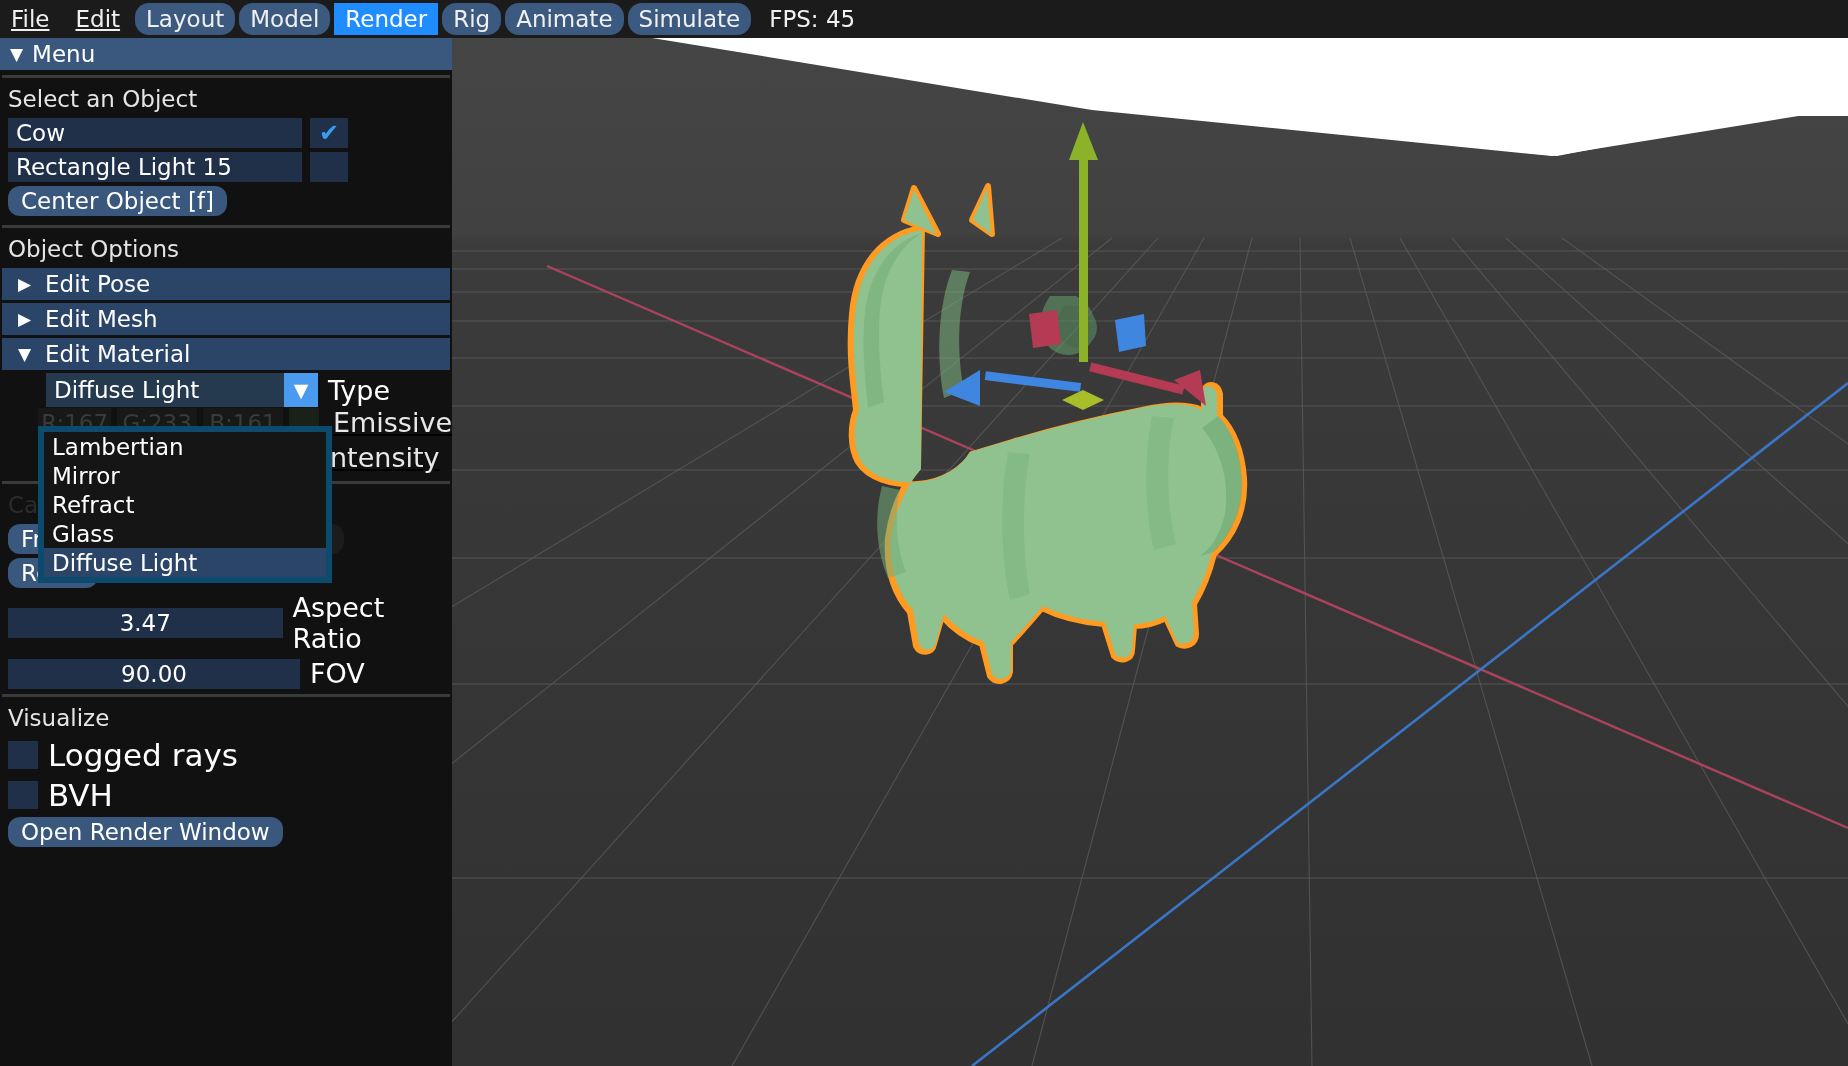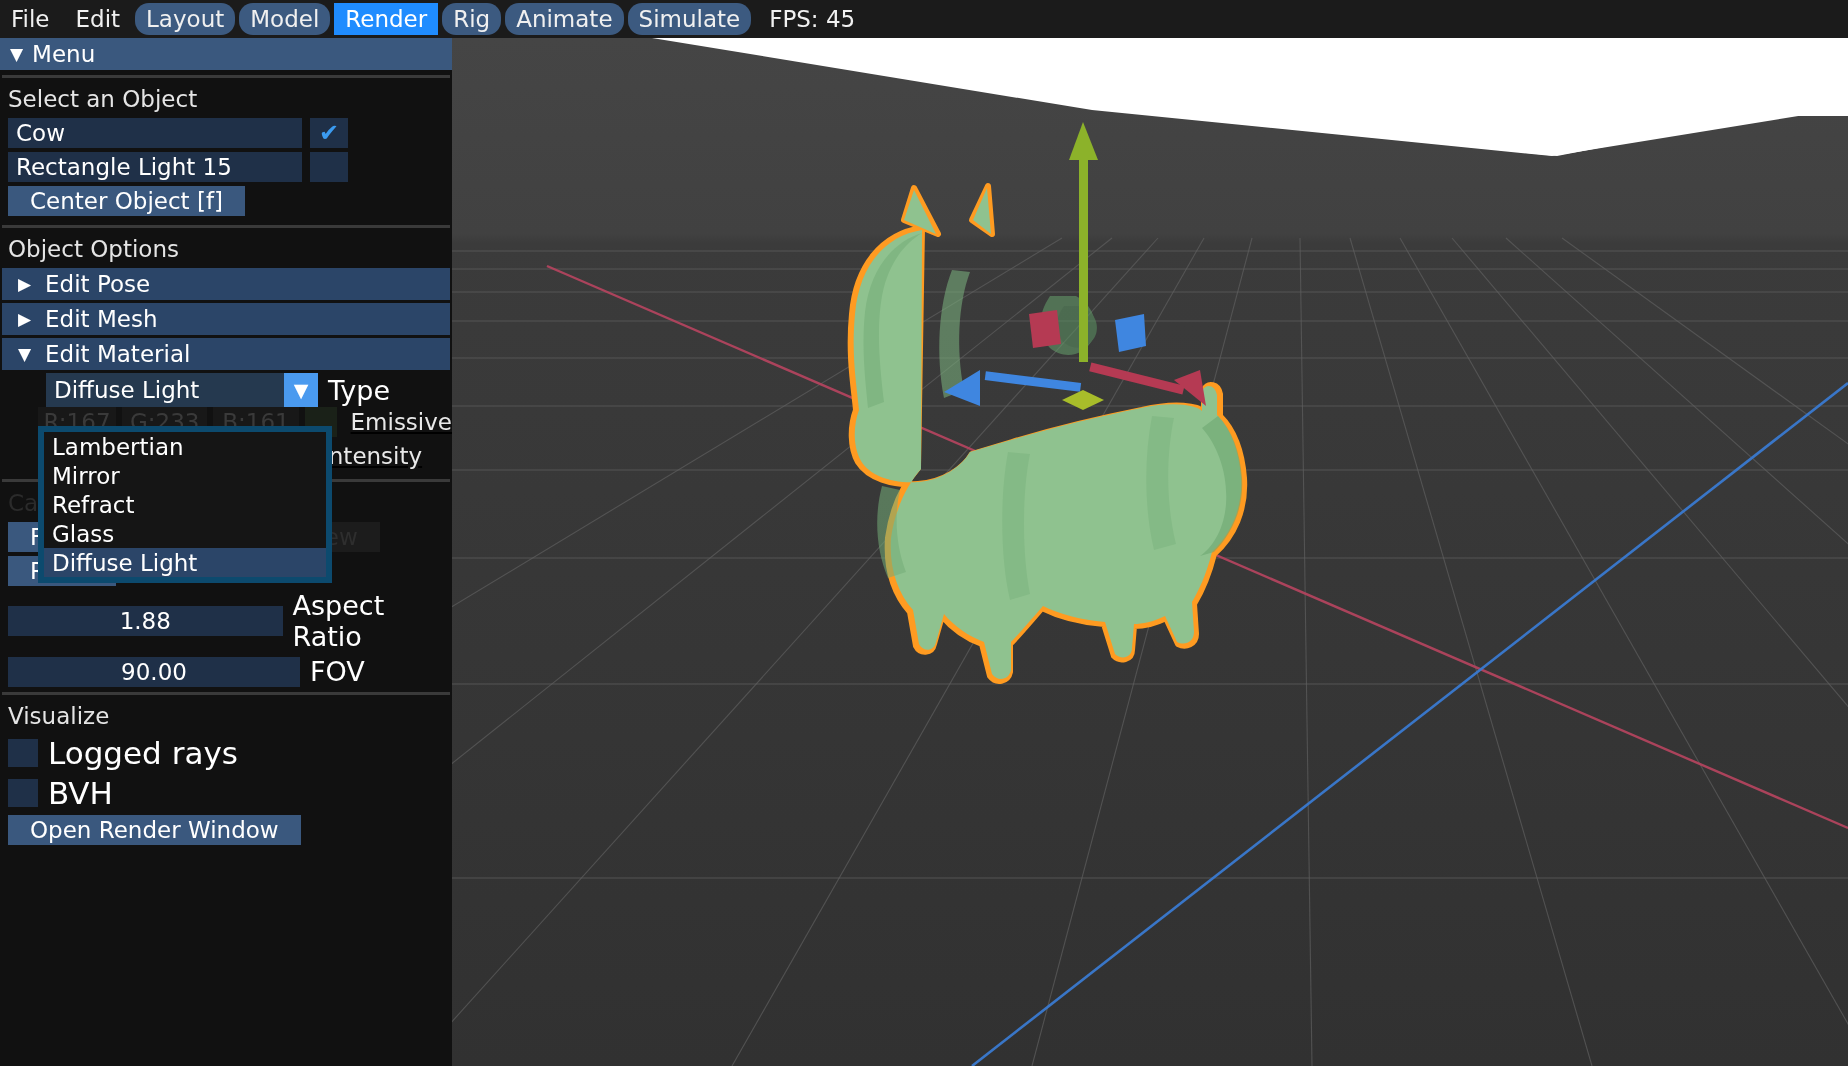--- a/index.html
+++ b/index.html
@@ -2,44 +2,44 @@
 <html><head>
 <meta charset="utf-8">
 <style>
   html,body{margin:0;padding:0;background:#101010;}
   body{width:1848px;height:1066px;overflow:hidden;font-family:"DejaVu Sans","Liberation Sans",sans-serif;}
   #app{position:relative;width:1848px;height:1066px;background:#111111;}
 
   
   #menubar{position:absolute;left:0;top:0;width:1848px;height:38px;background:#1b1b1b;display:flex;align-items:stretch;}
   .mb{display:flex;align-items:center;padding:0 11px;margin:3px 4px 3px 0;font-size:23px;color:#f0f0f0;line-height:1;white-space:nowrap;}
-  .mb.plain{background:transparent;}
+  .mb.plain{background:transparent;text-decoration:underline;}
   .mb.sel{background:#3c5a80;border-radius:14px;}
   .mb.active{background:#1f8cff;color:#ffffff;}
   .mb.fps{background:transparent;padding-left:14px;}
 
   
   #panel{position:absolute;left:0;top:38px;width:452px;height:1028px;background:#111111;}
   .panel-head{height:32px;background:#3a587e;display:flex;align-items:center;padding-left:10px;color:#ffffff;font-size:23px;}
   .tri{font-size:17px;margin-right:9px;line-height:1;display:inline-block;}
   .sep{height:3px;background:#3a3a3a;margin:5px 2px 4px 2px;}
   .sect-label{color:#e5e5e5;font-size:23px;padding:4px 0 6px 8px;}
   .row{display:flex;align-items:center;padding:0 0 4px 8px;}
   .field{background:#1f3048;height:30px;display:flex;align-items:center;padding-left:8px;color:#ffffff;font-size:23px;box-sizing:border-box;}
   .chk{width:38px;height:30px;background:#1f3048;margin-left:8px;display:flex;align-items:center;justify-content:center;color:#3b9bf0;font-size:24px;}
-  .btn{background:#3a587e;color:#ffffff;font-size:23px;height:30px;display:inline-flex;align-items:center;padding:0 22px;box-sizing:border-box;}
+  .btn{background:#3a587e;color:#ffffff;font-size:23px;height:30px;display:inline-flex;align-items:center;padding:0 13px;box-sizing:border-box;border-radius:12px;}
   .accordion{background:#2b4568;color:#ffffff;font-size:23px;height:32px;display:flex;align-items:center;padding-left:16px;margin:0 2px 3px 2px;}
   .accordion .tri{margin-right:14px;}
 
   
   .mat-body{position:relative;padding-left:8px;}
   .ghost-row{display:flex;align-items:center;gap:6px;margin-bottom:4px;padding-left:30px;text-decoration:underline;}
   .ghost-f{background:#181818;height:30px;color:#3a3a3a;font-size:23px;display:flex;align-items:center;justify-content:center;}
   .swatch{width:36px;height:30px;background:#1a2118;}
-  .ghost-txt{color:#2e2e2e;font-size:23px;}
+  .ghost-txt{color:#2e2e2e;font-size:27px;}
 
   .typerow{display:flex;align-items:center;padding-left:38px;}
   .combo{position:relative;width:272px;height:34px;background:#25394f;display:flex;align-items:center;}
   .combo-val{color:#ffffff;font-size:23px;padding-left:8px;}
   .combo-arrow{position:absolute;right:0;top:0;width:34px;height:34px;background:#4a9aef;display:flex;align-items:center;justify-content:center;color:#ffffff;font-size:19px;}
   .side-label{color:#ffffff;font-size:27px;margin-left:10px;}
 
   .dropdown{position:absolute;left:38px;top:388px;width:294px;background:#151515;border:6px solid #0c4a6e;box-sizing:border-box;z-index:40;}
   .dd-item{height:29px;display:flex;align-items:center;padding-left:8px;color:#ffffff;font-size:23px;}
   .dd-item.hi{background:#2b4568;}
@@ -180,21 +180,21 @@
           </div>
       </div>
 
       <div class="row">
         <div class="btn">
             <span>Reset</span>
           </div>
       </div>
 
       <div class="twofield">
-        <div class="numfield">1.88</div>
+        <div class="numfield">3.47</div>
         <span class="side-label">Aspect Ratio</span>
       </div>
 
       <div class="twofield">
         <div class="numfield">90.00</div>
         <span class="side-label">FOV</span>
       </div>
     </div>
 
     <div class="sep"></div>

